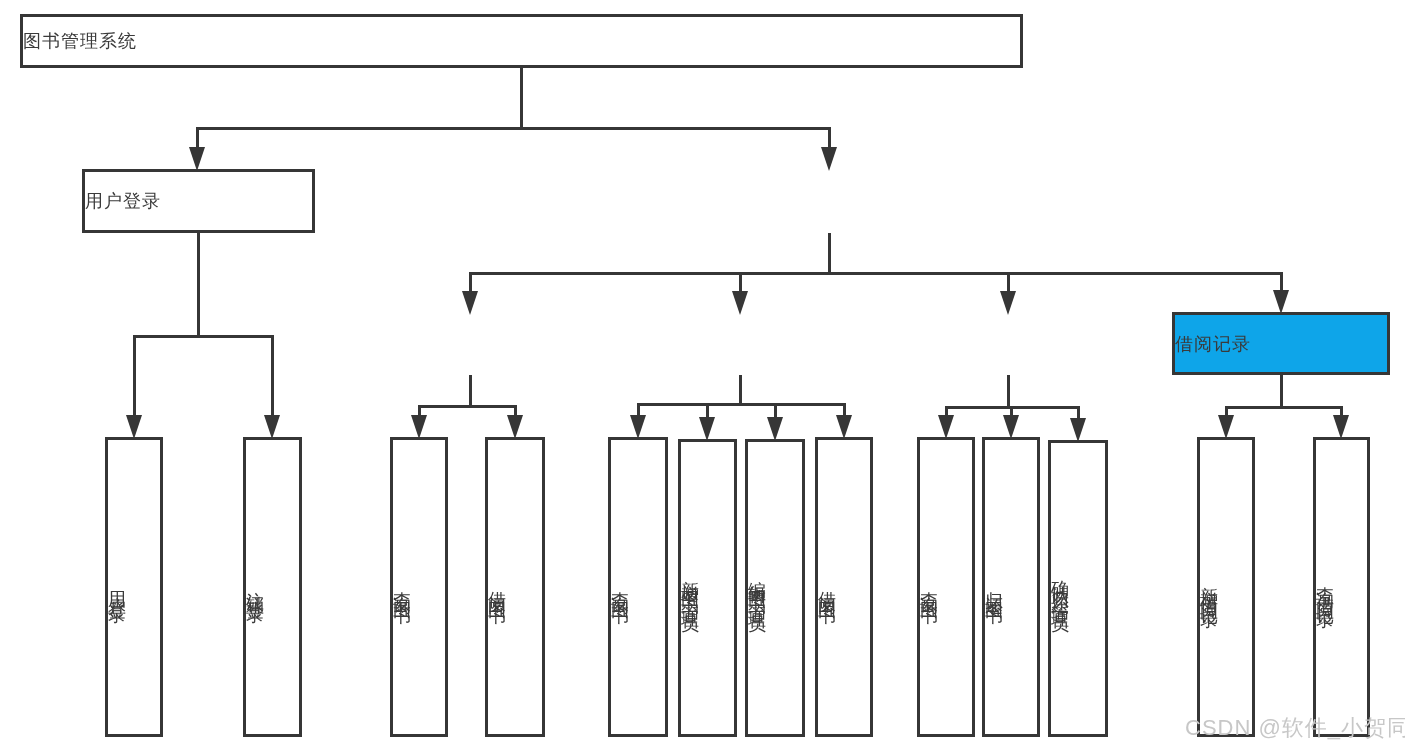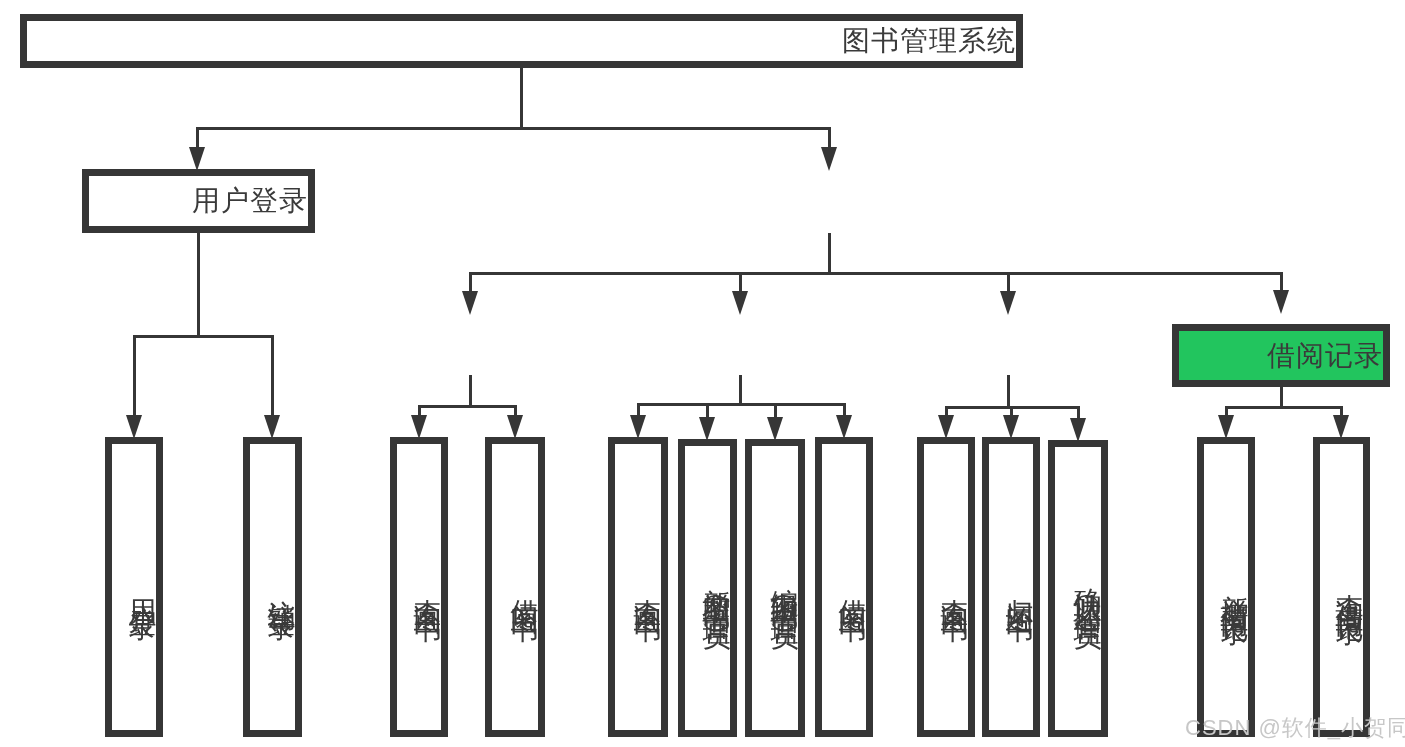--- a/index.html
+++ b/index.html
@@ -12,26 +12,26 @@
     position: relative;
     width: 1405px;
     height: 747px;
     background: #ffffff;
     overflow: hidden;
   }
   .node {
     position: absolute;
     box-sizing: border-box;
     background: #ffffff;
-    border: 7px solid #14b8a6;
+    border: 3px solid #14b8a6;
     display: flex;
     align-items: center;
-    justify-content: flex-end;
+    justify-content: flex-start;
     color: #3a3a3a;
-    font-size: 28px;
+    font-size: 18px;
     letter-spacing: 1px;
     z-index: 2;
   }
   .node.vertical span {
     writing-mode: vertical-lr;
     text-orientation: mixed;
     letter-spacing: 5px;
     line-height: 1;
     white-space: nowrap;
   }
@@ -62,21 +62,21 @@
 <body>
 
 <div class="canvas">
   <div class="watermark" style="left: 1185px; top: 713px; color: rgb(199, 199, 199);">CSDN @软件_小贺同学</div>
 <div class="node" style="left: 20px; top: 14px; width: 1003px; height: 54px; border-color: rgb(54, 54, 54); background: rgb(255, 255, 255); color: rgb(58, 58, 58);">
       <span>图书管理系统</span>
     </div>
     <div class="node" style="left: 82px; top: 169px; width: 233px; height: 64px; border-color: rgb(54, 54, 54); background: rgb(255, 255, 255); color: rgb(58, 58, 58);">
       <span>用户登录</span>
     </div>
-    <div class="node" style="left: 1172px; top: 324px; width: 218px; height: 63px; border-color: rgb(54, 54, 54); background: #22c55e; color: rgb(58, 58, 58);">
+    <div class="node" style="left: 1172px; top: 312px; width: 218px; height: 63px; border-color: rgb(54, 54, 54); background: #0ea5e9; color: rgb(58, 58, 58);">
       <span>借阅记录</span>
     </div>
     <div class="node vertical" style="left: 105px; top: 437px; width: 58px; height: 300px; border-color: rgb(54, 54, 54); background: rgb(255, 255, 255); color: rgb(58, 58, 58);">
       <span>用户登录</span>
     </div>
     <div class="node vertical" style="left: 243px; top: 437px; width: 59px; height: 300px; border-color: rgb(54, 54, 54); background: rgb(255, 255, 255); color: rgb(58, 58, 58);">
       <span>注销登录</span>
     </div>
     <div class="node vertical" style="left: 390px; top: 437px; width: 58px; height: 300px; border-color: rgb(54, 54, 54); background: rgb(255, 255, 255); color: rgb(58, 58, 58);">
       <span>查询图书</span>

